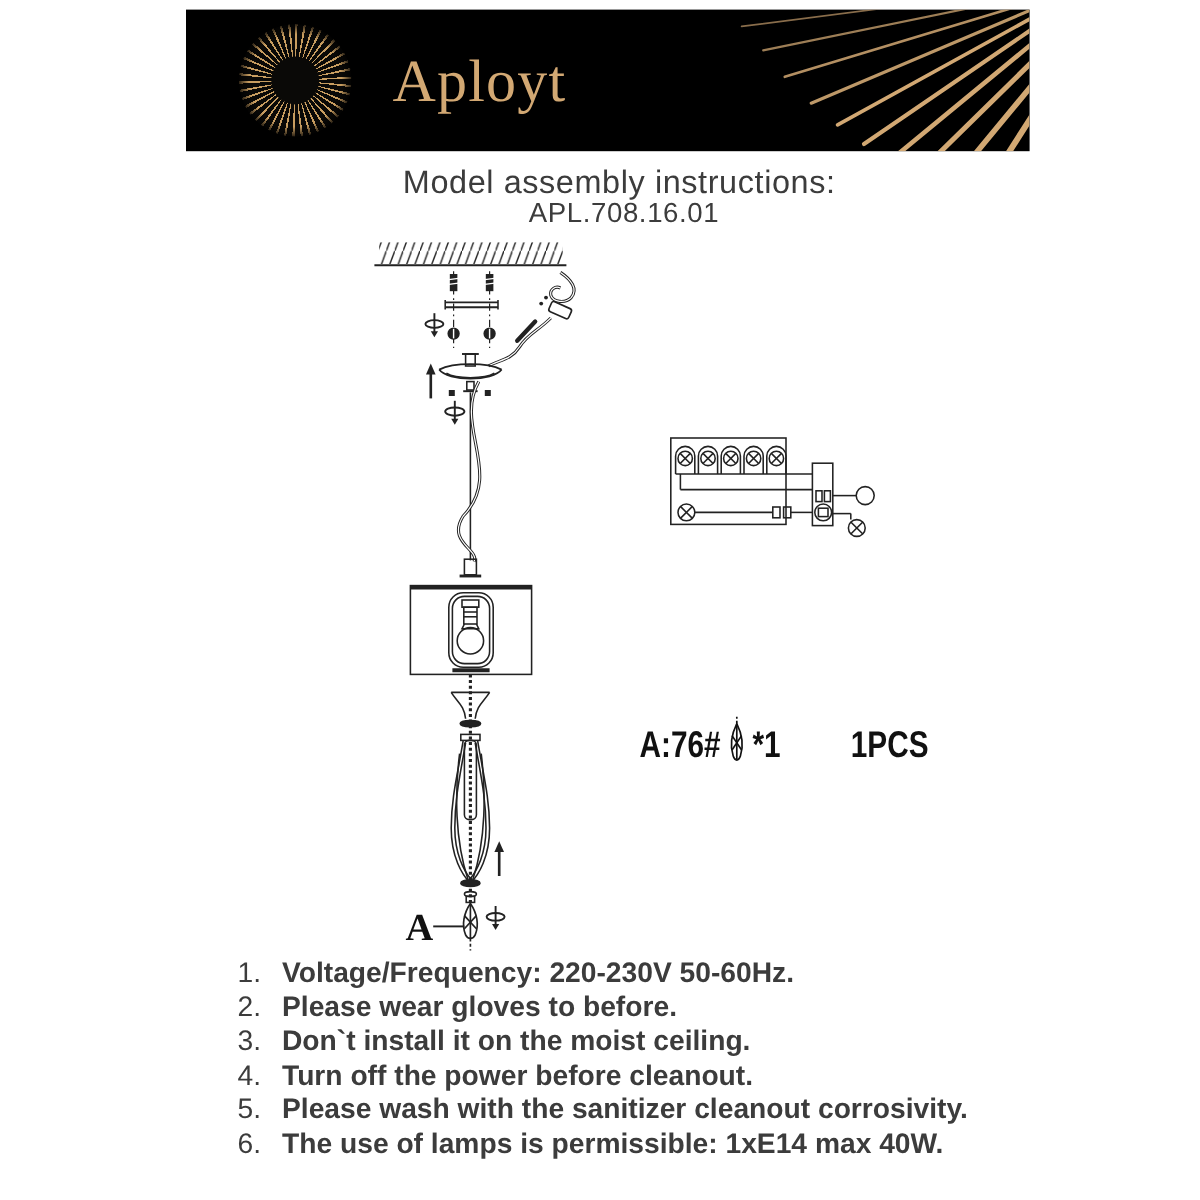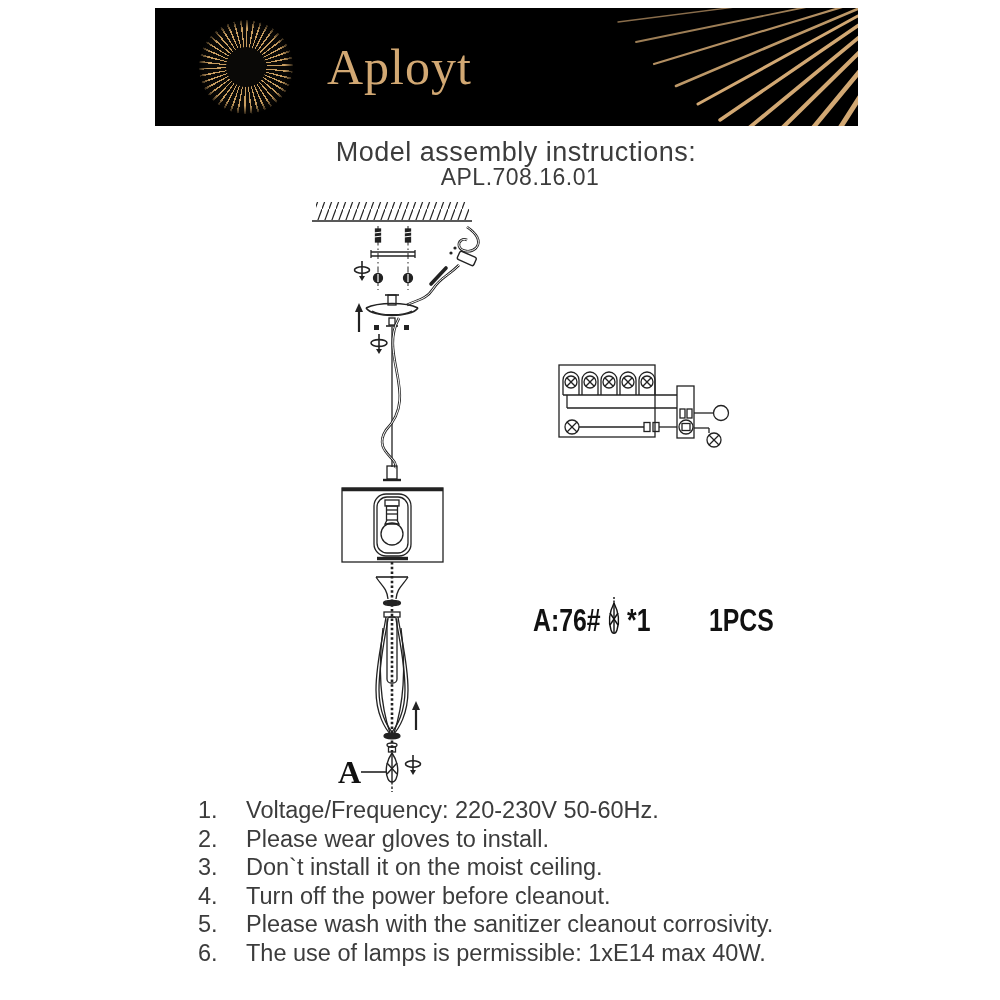--- a/index.html
+++ b/index.html
@@ -34,21 +34,21 @@
   .spec-txt{font-weight:700;font-size:31px;transform:scaleX(.8);transform-origin:left center;
             white-space:nowrap;}
   #spec-code{width:76px;}
   #spec-qty{width:30px;margin-left:2px;}
   #spec-pcs{margin-left:52px;}
 
   
   #list{position:absolute;left:198px;top:799px;width:660px;color:#3c3c3c;}
   .li{display:flex;margin-bottom:5.5px;font-size:23.5px;line-height:23px;}
   .li .num{width:28px;flex:0 0 28px;}
-  .li .txt{margin-left:20px;white-space:nowrap;}
+  .li .txt{margin-left:9px;white-space:nowrap;font-weight:bold;}
 </style>
 </head>
 <body>
 
 <div id="sheet">
 
   <div id="banner">
     <div id="sunburst">
       <div class="core"></div>
     </div>
@@ -295,21 +295,21 @@
     <span id="spec-pcs" class="spec-txt">1PCS</span>
   </div>
 
   <div id="list">
     <div class="li">
       <span class="num">1.</span>
       <span class="txt">Voltage/Frequency: 220-230V 50-60Hz.</span>
     </div>
     <div class="li">
       <span class="num">2.</span>
-      <span class="txt">Please wear gloves to install.</span>
+      <span class="txt">Please wear gloves to before.</span>
     </div>
     <div class="li">
       <span class="num">3.</span>
       <span class="txt">Don`t install it on the moist ceiling.</span>
     </div>
     <div class="li">
       <span class="num">4.</span>
       <span class="txt">Turn off the power before cleanout.</span>
     </div>
     <div class="li">

